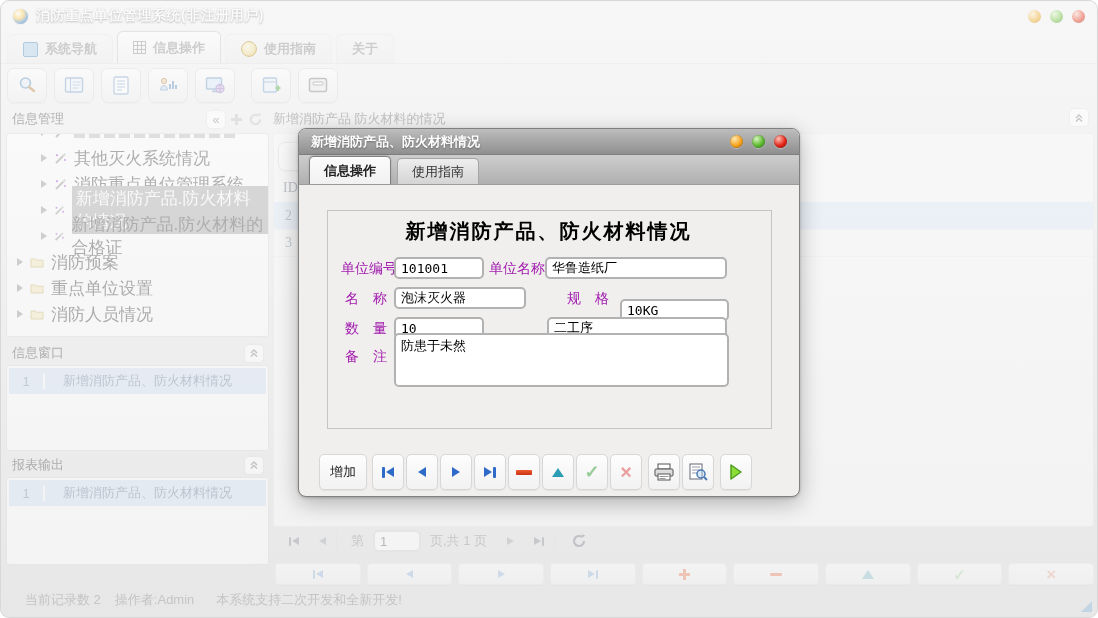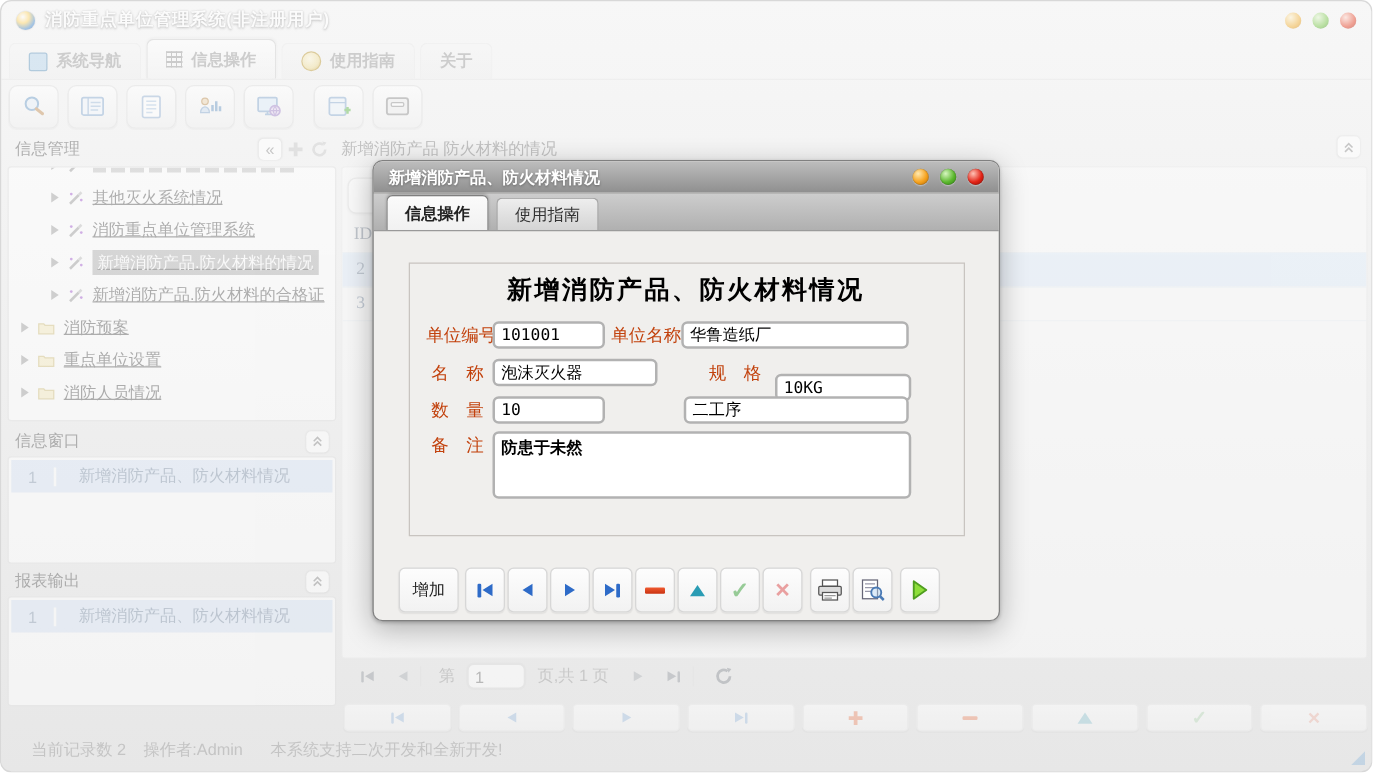--- a/index.html
+++ b/index.html
@@ -34,21 +34,21 @@
 
   
   .sidebar{position:absolute;left:5px;top:106px;width:263px;height:456px;}
   .sp-head{height:24px;display:flex;align-items:center;font-size:13px;color:#6f6f6f;padding:0 6px;gap:6px;}
   .sp-head .title{margin-right:auto;}
   .badge{background:#fff;border-radius:4px;min-width:18px;height:17px;display:flex;align-items:center;justify-content:center;color:#9a9a9a;font-size:13px;box-shadow:0 0 2px rgba(0,0,0,.15);}
   .plus-ic{position:relative;width:11px;height:11px;--c:#cdcdcd;}
   .plus-ic::before{content:"";position:absolute;left:0;top:4px;width:11px;height:3px;background:var(--c);}
   .plus-ic::after{content:"";position:absolute;left:4px;top:0;width:3px;height:11px;background:var(--c);}
   .tree{position:absolute;left:0;right:0;top:26px;height:202px;background:#fff;border:1px solid #e3e3e3;border-radius:3px;overflow:hidden;}
-  .titem{height:26px;display:flex;align-items:center;gap:7px;font-size:13px;color:#6b6b6b;padding-left:34px;text-decoration:underline;}
+  .titem{height:26px;display:flex;align-items:center;gap:7px;font-size:17px;color:#6b6b6b;padding-left:34px;}
   .titem.lvl0{padding-left:10px;}
   .titem.partial{height:11px;overflow:hidden;}
   .titem.partial .cut{display:flex;align-items:center;gap:7px;margin-top:-15px;}
   .txtbar{width:165px;height:11px;background:repeating-linear-gradient(90deg,#cwhatever, transparent);background:repeating-linear-gradient(90deg,#c9c9c9 0 11px,transparent 11px 15px);}
   .expand{width:0;height:0;border-top:4.5px solid transparent;border-bottom:4.5px solid transparent;border-left:6.5px solid #ababab;flex:none;}
   .tsel{background:#b9b9b9;color:#fff;padding:1px 4px;}
   .panel-list{background:#fff;border:1px solid #e3e3e3;border-radius:3px;position:absolute;left:0;right:0;}
   .litem{height:26px;margin:2px;background:#dfeaf9;display:flex;align-items:center;font-size:13px;color:#8e9fb5;}
   .litem .num{width:34px;text-align:center;border-right:2px solid #fff;color:#97a7bd;flex:none;}
   .litem .lbl{padding-left:18px;}
@@ -96,21 +96,21 @@
   .dlight{width:13px;height:13px;border-radius:50%;box-shadow:inset 0 0 1px rgba(0,0,0,.45),0 1px 1px rgba(255,255,255,.35);}
   .d-amber{background:radial-gradient(circle at 35% 30%,#ffe9b0,#f6a21d 55%,#b26a08);}
   .d-green{background:radial-gradient(circle at 35% 30%,#d6f5c0,#5cb82e 55%,#2e7d12);}
   .d-red{background:radial-gradient(circle at 35% 30%,#ffc2b5,#e32417 55%,#8f0d05);}
   .d-tabs{position:absolute;left:0;top:26px;right:0;height:30px;background:linear-gradient(#cdcdcd,#b0b0b0);border-bottom:1px solid #9b9b9b;display:flex;align-items:flex-end;padding-left:10px;box-sizing:border-box;}
   .dtab{display:flex;align-items:center;padding:0 14px;font-size:13px;border-radius:5px 5px 0 0;}
   .dtab.active{height:27px;background:linear-gradient(#fbfbfb,#f1f1f1);border:1px solid #7f7f7f;border-bottom:none;font-weight:bold;color:#222;box-shadow:inset 0 1px 0 #fff,0 -1px 2px rgba(0,0,0,.15);}
   .dtab.idle{height:25px;background:linear-gradient(#eeeeee,#d4d4d4);border:1px solid #a5a5a5;border-bottom:none;color:#333;margin-left:6px;}
   .d-fieldset{position:absolute;left:28px;top:81px;width:443px;height:217px;border:1px solid #c8c4c0;}
   .d-form-title{position:absolute;left:28px;top:89px;width:443px;text-align:center;font-family:"Liberation Serif",serif;font-weight:bold;font-size:20px;color:#000;letter-spacing:2px;}
-  .d-lbl{position:absolute;font-size:14px;color:#c2410c;white-space:pre;}
+  .d-lbl{position:absolute;font-size:14px;color:#a21caf;white-space:pre;}
   .d-in{position:absolute;height:18px;border:2px solid #b2b2b2;border-radius:5px;background:#fff;font-family:"DejaVu Sans Mono",monospace;font-size:13px;color:#000;padding:0 5px;}
   .d-ta{position:absolute;border:2px solid #b2b2b2;border-radius:5px;background:#fff;font-size:13px;color:#000;padding:2px 5px;resize:none;font-family:"Liberation Sans",sans-serif;}
   .d-toolbar{position:absolute;left:20px;top:324px;right:16px;height:38px;display:flex;gap:2px;align-items:center;}
   .dbtn{width:32px;height:36px;border:1px solid #d7d7d7;border-radius:5px;background:linear-gradient(#fdfdfd,#f2f2f2);display:flex;align-items:center;justify-content:center;box-shadow:0 1px 1px rgba(0,0,0,.06);box-sizing:border-box;flex:none;}
   .dbtn.add{width:48px;font-size:13px;color:#222;margin-right:3px;}
   .dbtn.gap{margin-left:4px;}
   .ic-minus{width:16px;height:5px;background:linear-gradient(#f05a30,#c93312);border-radius:1px;}
 </style>
 </head>
 <body>
@@ -439,21 +439,21 @@
     <input class="d-in" style="left: 95px; top: 158px; width: 118px;" value="泡沫灭火器">
     <span class="d-lbl" style="left:268px;top:161px;">规　格</span>
     <input class="d-in" style="left: 321px; top: 158px; width: 95px; margin-top: 12px;" value="10KG">
 
     <span class="d-lbl" style="left:46px;top:191px;">数　量</span>
     <input class="d-in" style="left: 95px; top: 188px; width: 76px;" value="10">
     <span class="d-lbl" style="left:190px;top:191px;margin-top:42px;">设施位置</span>
     <input class="d-in" style="left: 248px; top: 188px; width: 166px;" value="二工序">
 
     <span class="d-lbl" style="left:46px;top:219px;">备　注</span>
-    <textarea class="d-ta" style="left: 95px; top: 216px; width: 321px; height: 46px; font-weight: bold;">防患于未然</textarea>
+    <textarea class="d-ta" style="left: 95px; top: 204px; width: 321px; height: 46px;">防患于未然</textarea>
 
     <div class="d-toolbar">
       <div class="dbtn add">
           <span>增加</span>
         </div>
       <div class="dbtn">
           <span class="nav" style="--c:#2e6bc8;">
             <span class="vbar"></span>
             <span class="tri-l"></span>
           </span>

